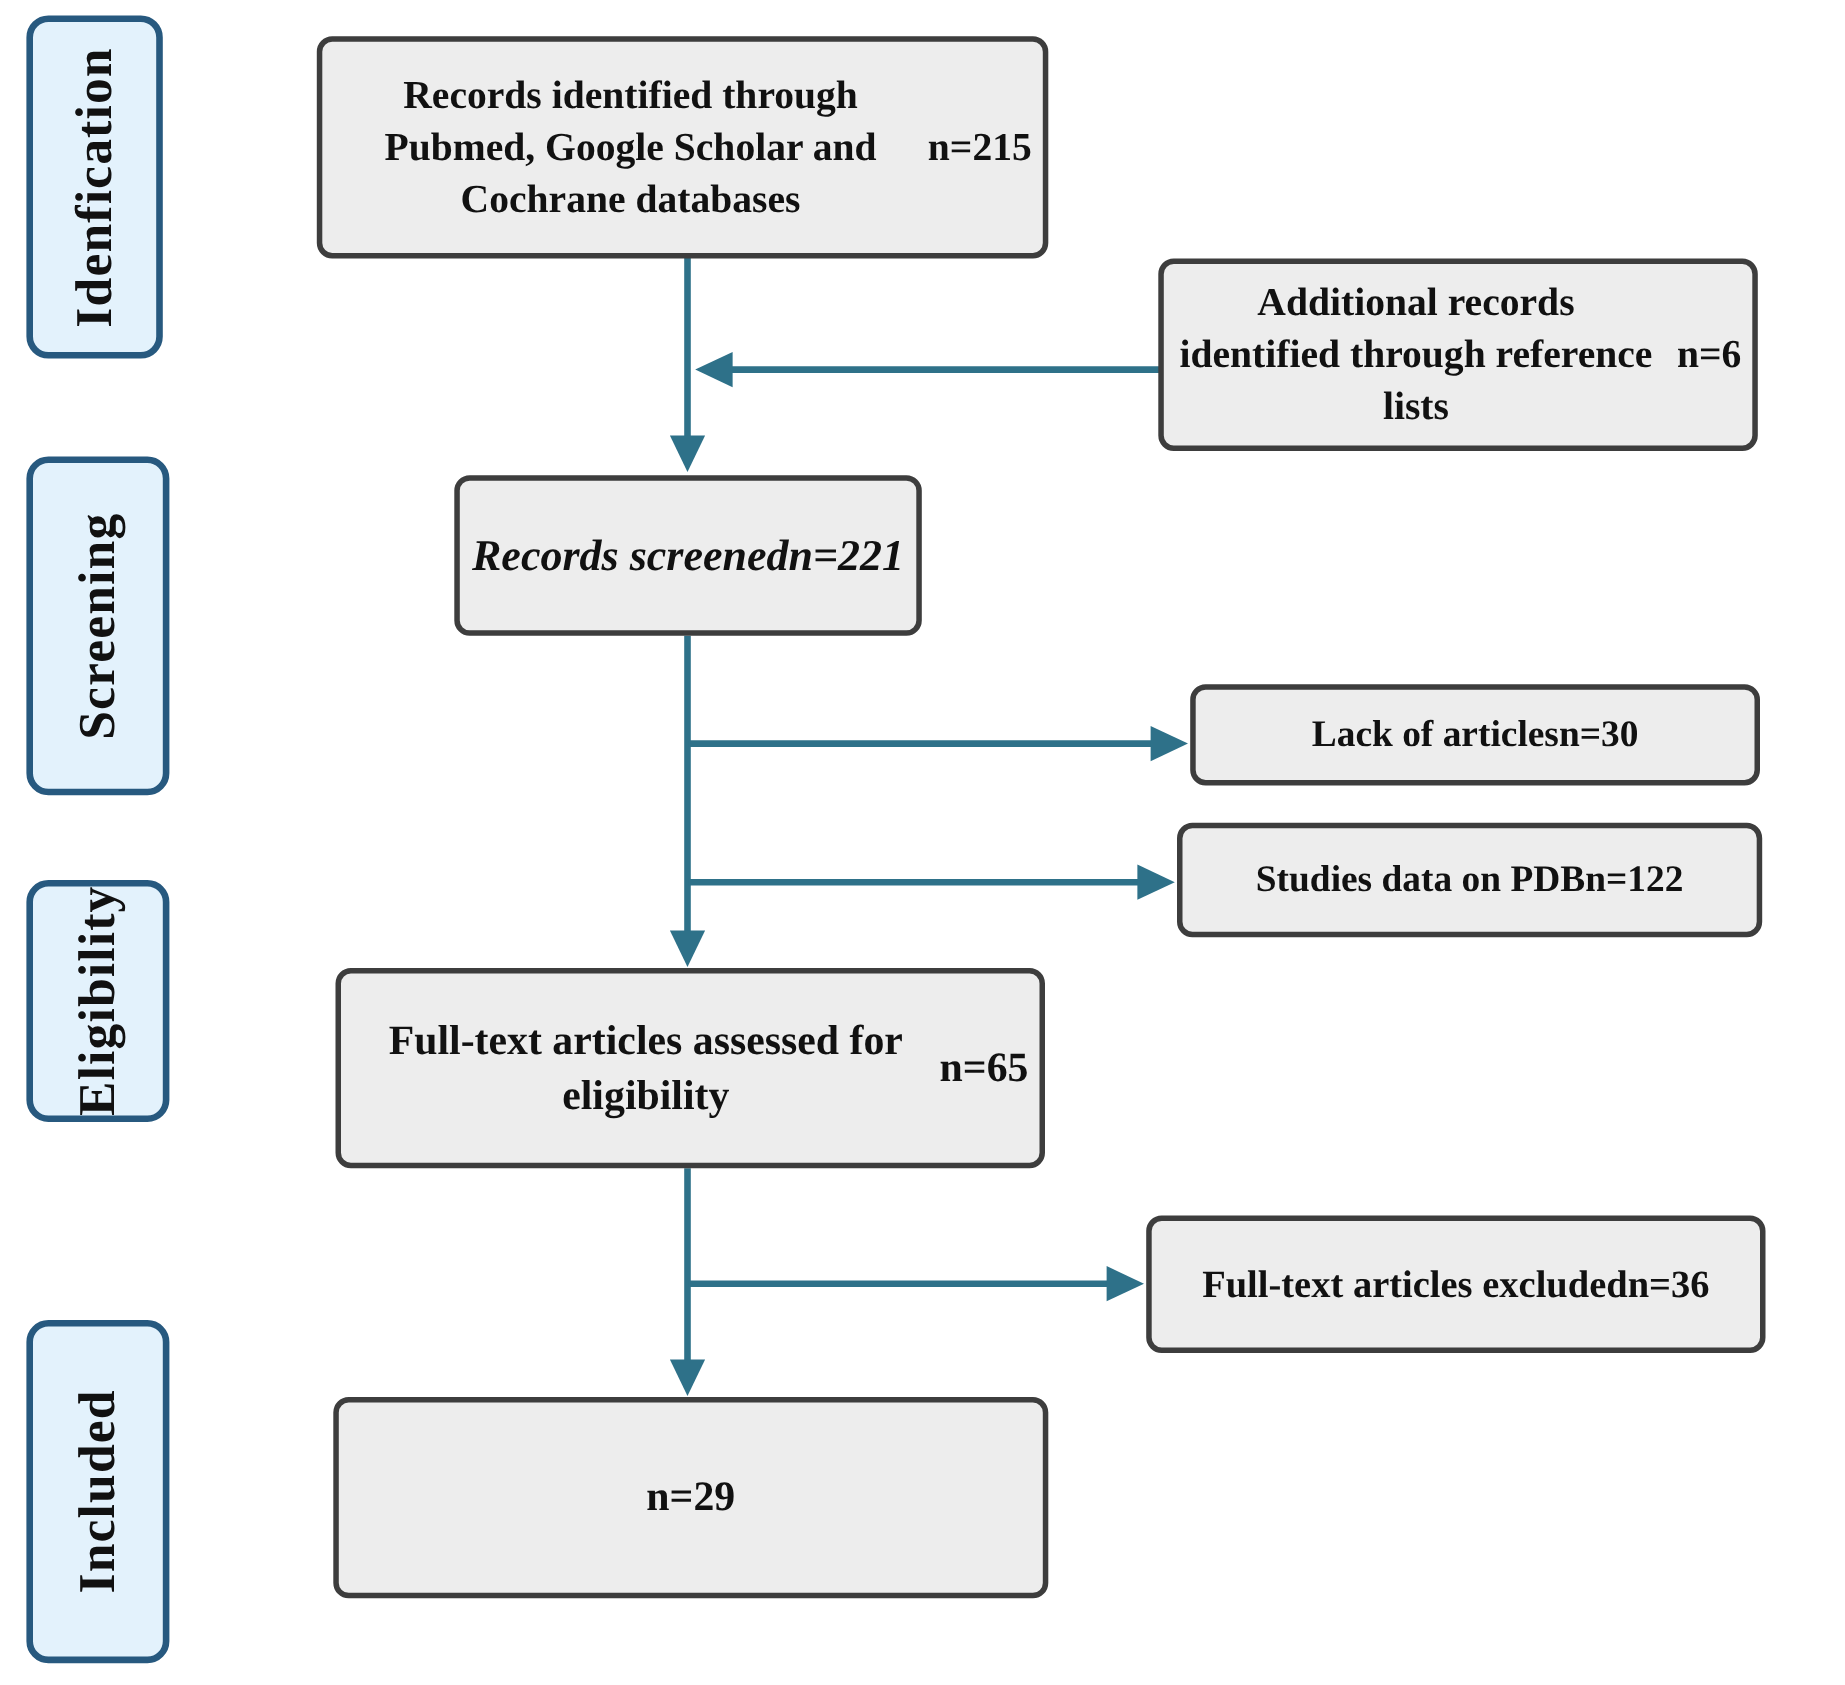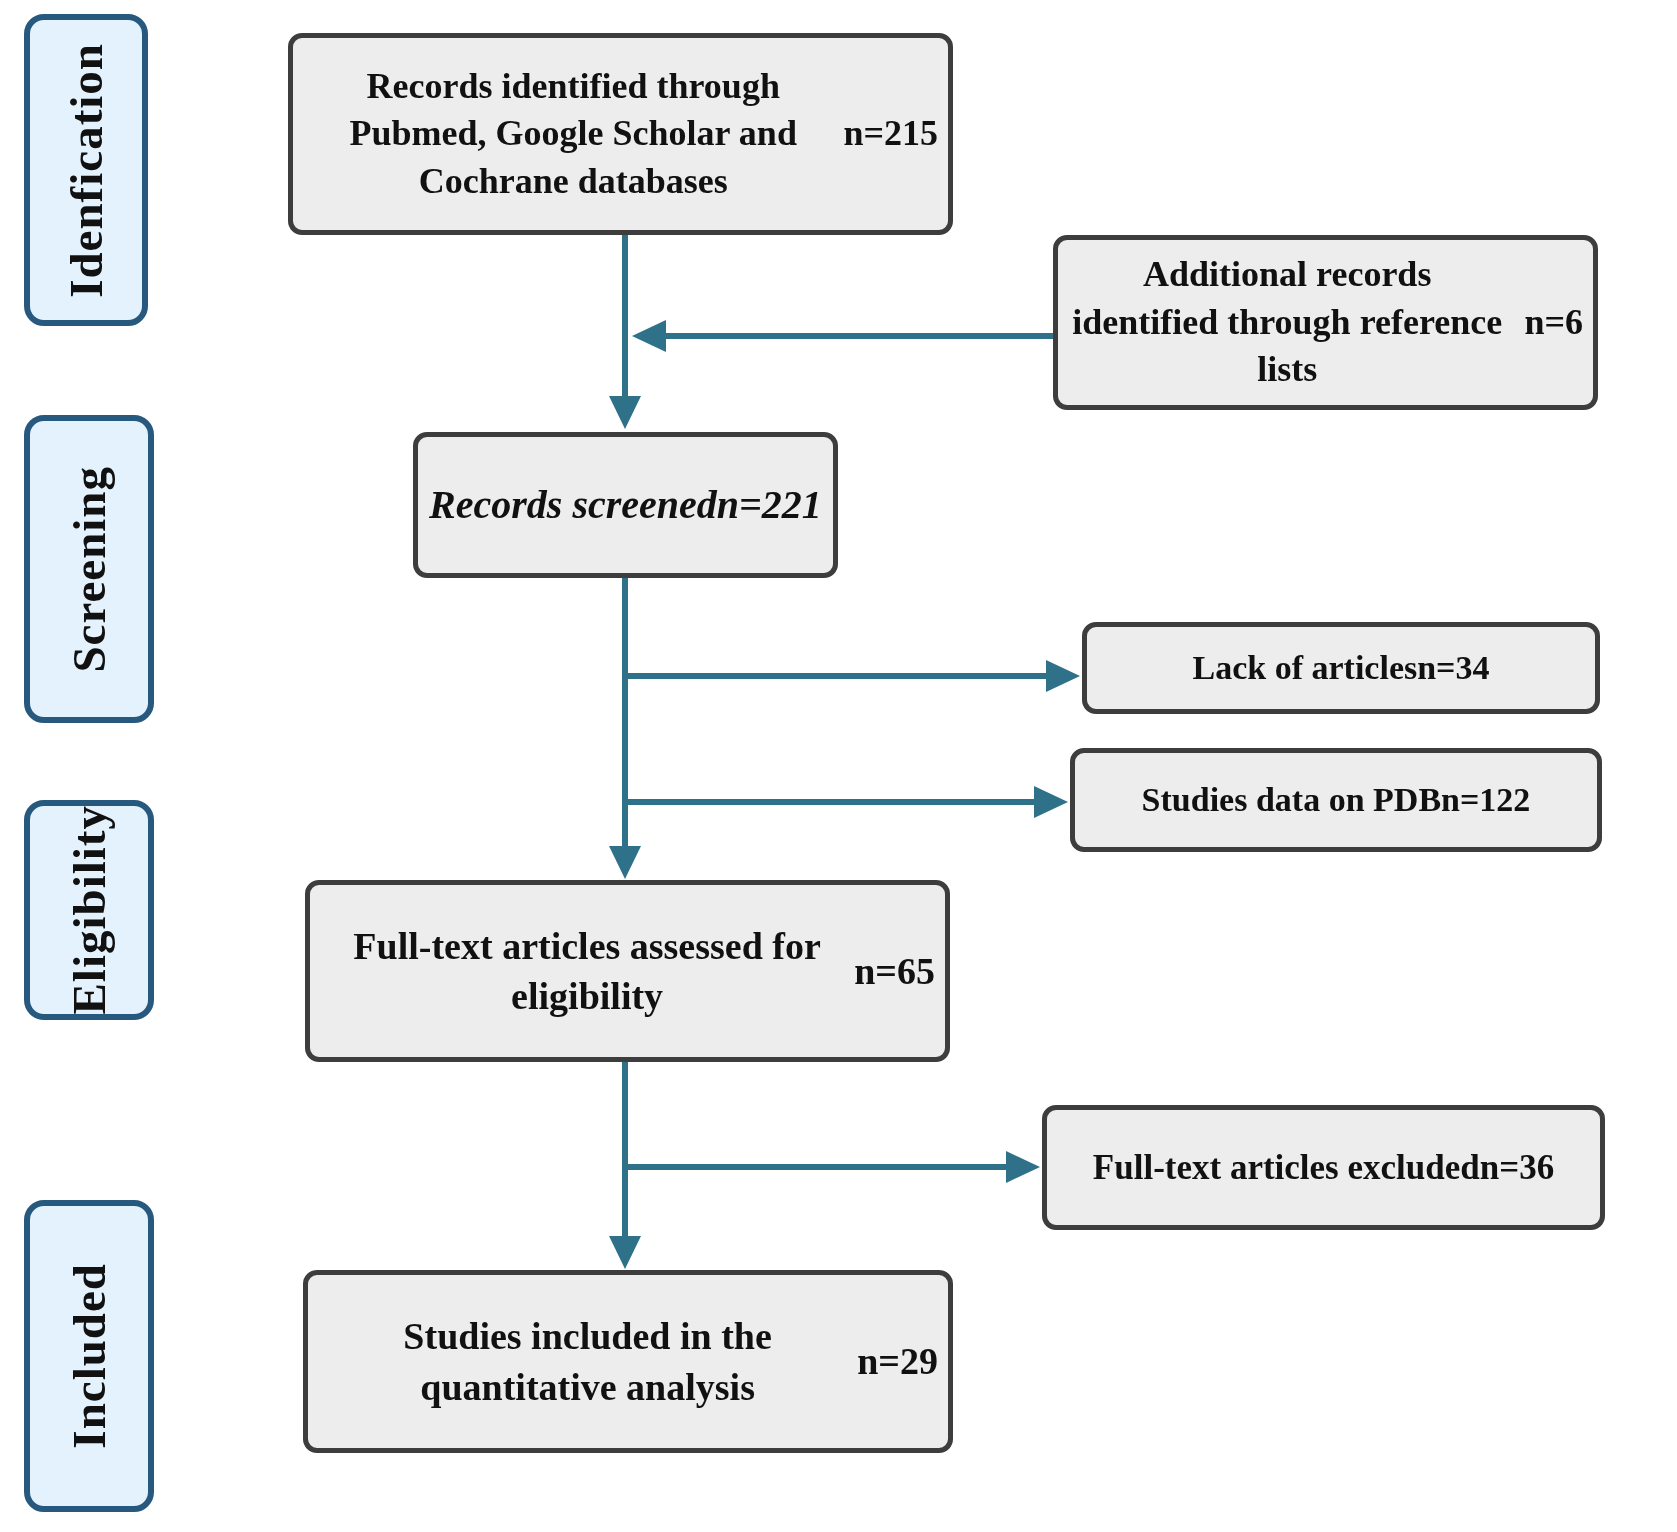--- a/index.html
+++ b/index.html
@@ -119,36 +119,35 @@
     <div class="cnt">n=6</div>
   </div>
 
   <div class="fbox bx-screened">
     <div class="lbl">Records screened</div>
     <div class="cnt">n=221</div>
   </div>
 
   <div class="fbox bx-lack">
     <div class="lbl">Lack of articles</div>
-    <div class="cnt">n=34</div>
+    <div class="cnt">n=30</div>
   </div>
 
   <div class="fbox bx-missing">
     <div class="lbl">Studies data on PDB</div>
     <div class="cnt">n=122</div>
   </div>
 
   <div class="fbox bx-fulltext">
     <div class="lbl">Full-text articles assessed for eligibility</div>
     <div class="cnt">n=65</div>
   </div>
 
   <div class="fbox bx-excluded">
     <div class="lbl">Full-text articles excluded</div>
     <div class="cnt">n=36</div>
   </div>
 
   <div class="fbox bx-included">
-    <div class="lbl">Studies included in the quantitative analysis</div>
     <div class="cnt">n=29</div>
   </div>
 
 </div>
 
 </body></html>

